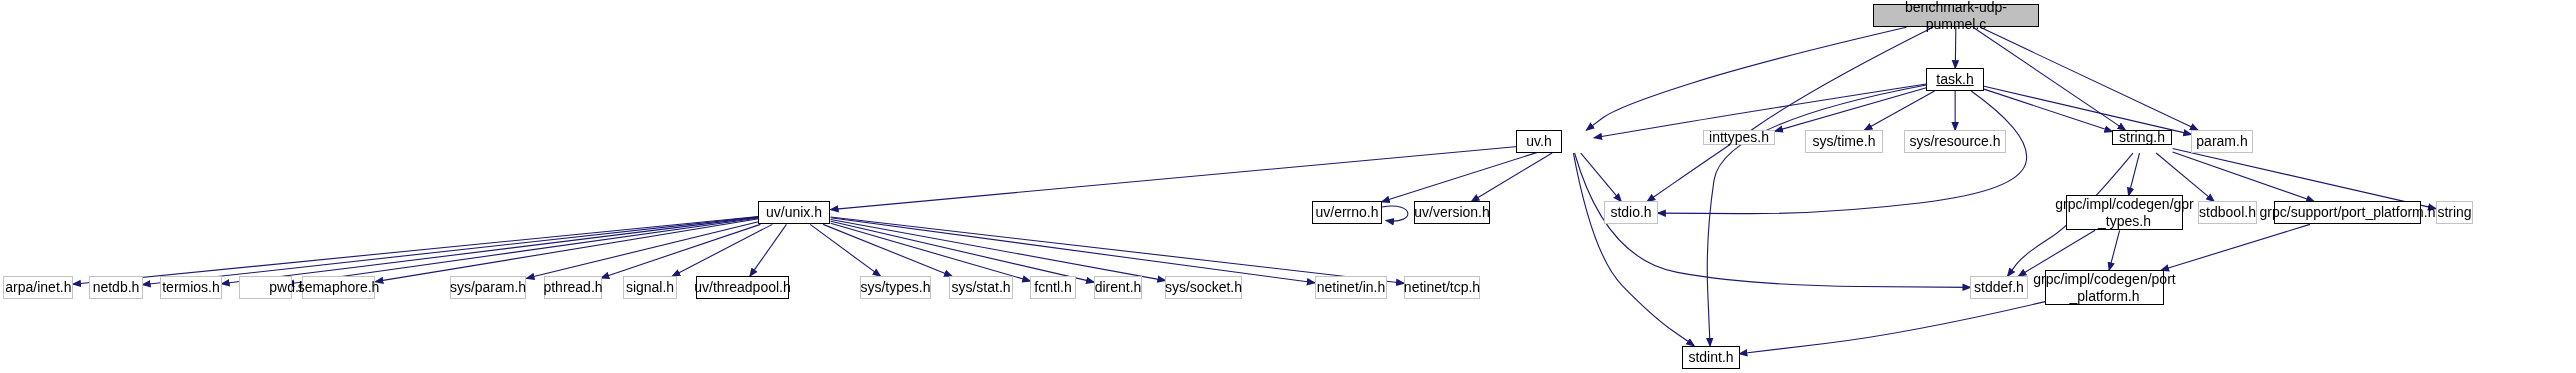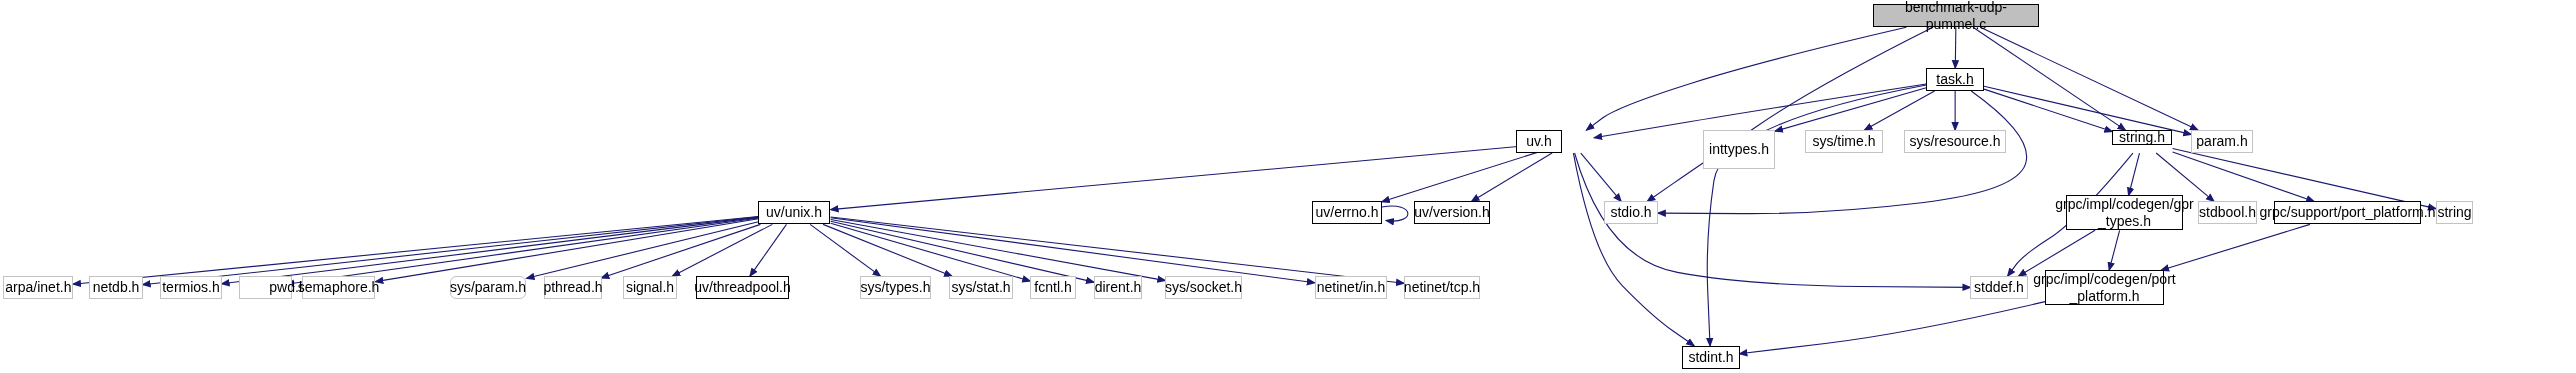--- a/index.html
+++ b/index.html
@@ -68,40 +68,40 @@
       <path d="M 2558,174.6142857142857 L 2868,245.47142857142856" class="edge" marker-end="url(#arrow)"></path>
       <path d="M 2511.3101604278077,180 Q 2445,260 2413.5,280 Q 2382,300 2372.909090909091,312.5 L 2363.818181818182,325" class="edge" marker-end="url(#arrow)"></path>
       <path d="M 2495.6420454545455,271 L 2483.3579545454545,318" class="edge" marker-end="url(#arrow)"></path>
       <path d="M 2466.755681818182,271 L 2376.5511363636365,325" class="edge" marker-end="url(#arrow)"></path>
       <path d="M 2719.7017045454545,264 L 2544.5085227272725,318" class="edge" marker-end="url(#arrow)"></path>
       <path d="M 2408,354.92543859649123 Q 2250,392 2149,404.1970338983051 L 2048,416.39406779661016" class="edge" marker-end="url(#arrow)"></path>
     </svg>
 <div class="node main" style="left: 1873px; top: 4.2px; width: 166px; height: 23px;">benchmark-udp-pummel.c</div>
     <div class="node linked" style="left: 1926px; top: 68px; width: 58px; height: 23px; text-decoration: underline;">task.h</div>
     <div class="node linked" style="left: 1516px; top: 130px; width: 46px; height: 23px;">uv.h</div>
-    <div class="node external" style="left: 1703px; top: 130px; width: 72px; height: 39px;">inttypes.h</div>
+    <div class="node external" style="left: 1703px; top: 130px; width: 72px; height: 15px;">inttypes.h</div>
     <div class="node external" style="left: 1805px; top: 130px; width: 78px; height: 23px;">sys/time.h</div>
     <div class="node external" style="left: 1904px; top: 130px; width: 102px; height: 23px;">sys/resource.h</div>
     <div class="node linked" style="left: 2112px; top: 130px; width: 60px; height: 15px;">string.h</div>
     <div class="node external" style="left: 2191px; top: 130px; width: 62px; height: 23px;">param.h</div>
     <div class="node linked" style="left: 758px; top: 201px; width: 72px; height: 23px;">uv/unix.h</div>
     <div class="node linked" style="left: 1312px; top: 201px; width: 70px; height: 23px;">uv/errno.h</div>
     <div class="node linked" style="left: 1414px; top: 201px; width: 76px; height: 23px;">uv/version.h</div>
     <div class="node external" style="left: 1604px; top: 201px; width: 54px; height: 23px;">stdio.h</div>
     <div class="node linked" style="left: 2066px; top: 195px; width: 117px; height: 35px;">grpc/impl/codegen/gpr
 _types.h</div>
     <div class="node external" style="left: 2198px; top: 201px; width: 59px; height: 23px;">stdbool.h</div>
     <div class="node linked" style="left: 2274px; top: 201px; width: 147px; height: 23px;">grpc/support/port_platform.h</div>
     <div class="node external" style="left: 2436px; top: 201px; width: 37px; height: 23px;">string</div>
     <div class="node external" style="left: 3.4px; top: 276px; width: 70px; height: 23px;">arpa/inet.h</div>
     <div class="node external" style="left: 89px; top: 276px; width: 54px; height: 23px;">netdb.h</div>
     <div class="node external" style="left: 160px; top: 276px; width: 62px; height: 23px;">termios.h</div>
     <div class="node external" style="left: 239px; top: 276px; width: 48px; height: 23px; padding-left: 48px;">pwd.h</div>
     <div class="node external" style="left: 302px; top: 276px; width: 73px; height: 23px;">semaphore.h</div>
-    <div class="node external" style="left: 450px; top: 276px; width: 76px; height: 23px; border-radius: 6px;">sys/param.h</div>
+    <div class="node external" style="left: 450px; top: 276px; width: 76px; height: 23px;">sys/param.h</div>
     <div class="node external" style="left: 544px; top: 276px; width: 58px; height: 23px;">pthread.h</div>
     <div class="node external" style="left: 623px; top: 276px; width: 54px; height: 23px;">signal.h</div>
     <div class="node linked" style="left: 696px; top: 276px; width: 93px; height: 23px;">uv/threadpool.h</div>
     <div class="node external" style="left: 860px; top: 276px; width: 71px; height: 23px;">sys/types.h</div>
     <div class="node external" style="left: 949px; top: 276px; width: 64px; height: 23px;">sys/stat.h</div>
     <div class="node external" style="left: 1030px; top: 276px; width: 46px; height: 23px;">fcntl.h</div>
     <div class="node external" style="left: 1094px; top: 276px; width: 48px; height: 23px;">dirent.h</div>
     <div class="node external" style="left: 1165px; top: 276px; width: 77px; height: 23px;">sys/socket.h</div>
     <div class="node external" style="left: 1315px; top: 276px; width: 72px; height: 23px;">netinet/in.h</div>
     <div class="node external" style="left: 1404px; top: 276px; width: 76px; height: 23px;">netinet/tcp.h</div>

